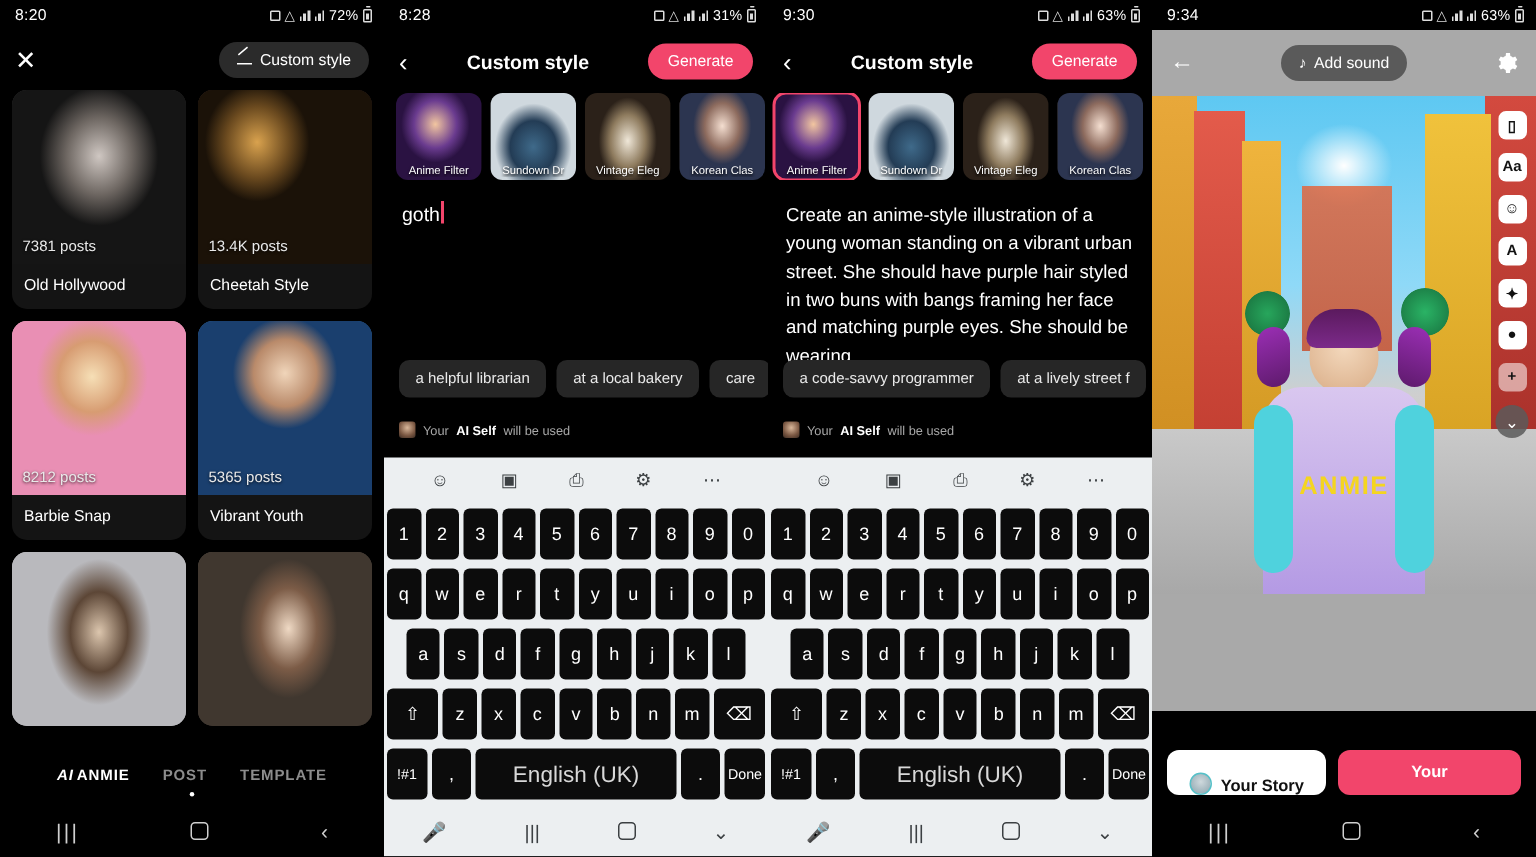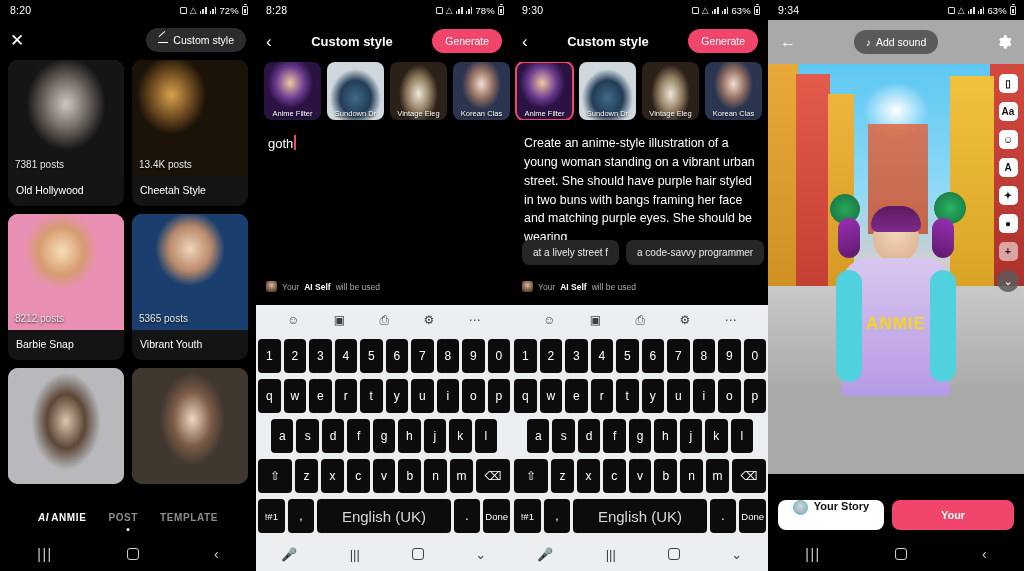--- a/index.html
+++ b/index.html
@@ -139,21 +139,21 @@
       linear-gradient(180deg,#5ec8f2 0%, #8fd9f7 38%, #cfcfcf 60%, #b9b9b9 100%);
   }
   .bldg { position:absolute; }
   .person { position:absolute; left:50%; bottom:0; transform:translateX(-50%); width:120px; height:200px; }
   .side-tools { position:absolute; right:5px; top:10px; display:flex; flex-direction:column; align-items:center; gap:9px; }
   .stool { width:19px; height:19px; border-radius:5px; background:#fff; display:flex; align-items:center; justify-content:center; color:#111; font-size:10px; font-weight:700;}
   .stool.ghost { background:rgba(255,255,255,.55);}
   .chev-down { width:22px;height:22px;border-radius:50%;background:rgba(90,90,90,.85);color:#fff;display:flex;align-items:center;justify-content:center;font-size:11px;}
   .story-gap { height:78px; background:#a9a9a9; }
   .p4-bottom { position:absolute; left:0; right:0; bottom:34px; height:44px; display:flex; align-items:center; gap:8px; padding:0 10px;}
-  .your-story { flex:1; background:#fff; color:#111; border-radius:8px; height:30px; display:flex; align-items:flex-start; justify-content:center; gap:6px; font-size:11px; font-weight:700;}
+  .your-story { flex:1; background:#fff; color:#111; border-radius:8px; height:30px; display:flex; align-items:flex-end; justify-content:center; gap:6px; font-size:11px; font-weight:700;}
   .ys-av { width:15px;height:15px;border-radius:50%; background: radial-gradient(circle at 50% 40%, #cfd9dd 0%, #9fb3bb 70%); border:1.4px solid #55c0c8;}
   .btn-next { flex:1.15; background:#f2456b; color:#fff; border-radius:8px; height:30px; display:flex; align-items:center; justify-content:center; font-size:11px; font-weight:700;}
 </style>
 </head>
 <body>
 
 <div class="screens">
 
   <div class="panel">
     <div class="statusbar">
@@ -244,21 +244,21 @@
         <span class="bars">
             <i></i>
             <i></i>
             <i></i>
           </span>
         <span class="bars">
             <i></i>
             <i></i>
             <i></i>
           </span>
-        <span>78%</span>
+        <span>31%</span>
         <span class="batt">
             <b></b>
           </span>
       </span>
     </div>
 
     <div class="cs-header">
       <span class="back-arrow">‹</span>
       <span class="cs-title">Custom style</span>
       <span class="btn-generate">Generate</span>
@@ -277,20 +277,25 @@
       <div class="style-item st-korean">
         <span class="lbl">Korean Clas</span>
         </div>
 
     </div>
 
     <div class="prompt-area">
       <span class="prompt-typed">goth</span><span class="caret"></span>
     </div>
 
+    <div class="chips" style="top:240px">
+      <span class="chip">a helpful librarian</span>
+      <span class="chip">at a local bakery</span>
+      <span class="chip">care</span>
+    </div>
 
     <div class="aiself" style="top:281px">
       <span class="av"></span>
       <span>Your </span>
         <b>AI Self</b>
         <span> will be used</span>
     </div>
 
     <div class="kb">
       <div class="kb-tools">
@@ -407,22 +412,22 @@
         <span class="lbl">Korean Clas</span>
         </div>
 
     </div>
 
     <div class="prompt-area">
       <div class="prompt-long">Create an anime-style illustration of a young woman standing on a vibrant urban street. She should have purple hair styled in two buns with bangs framing her face and matching purple eyes. She should be wearing</div>
     </div>
 
     <div class="chips" style="top:240px">
+      <span class="chip">a code-savvy programmer</span>
       <span class="chip">at a lively street f</span>
-      <span class="chip">a code-savvy programmer</span>
     </div>
 
     <div class="aiself" style="top:281px">
       <span class="av"></span>
       <span>Your </span>
         <b>AI Self</b>
         <span> will be used</span>
     </div>
 
     <div class="kb">

